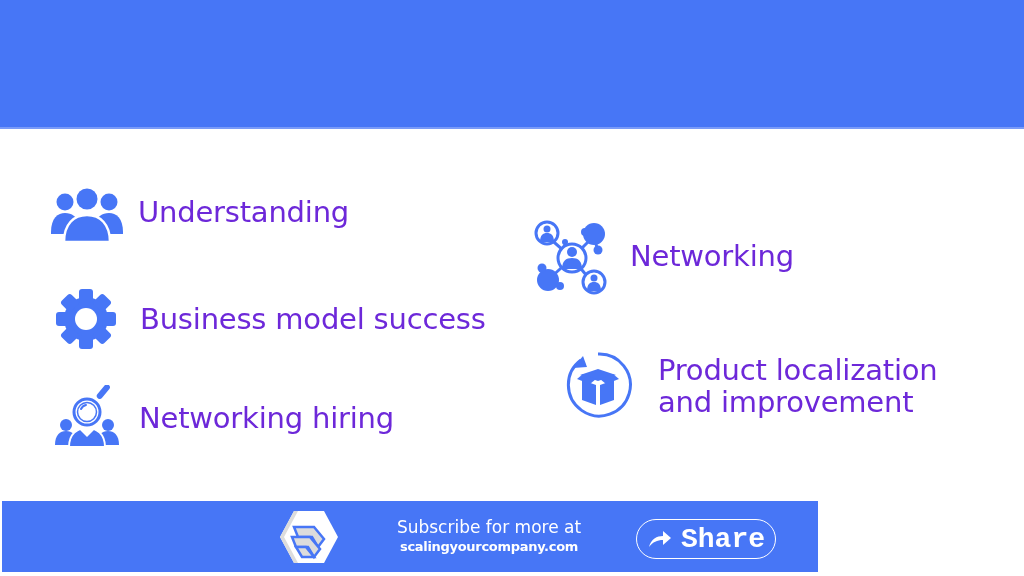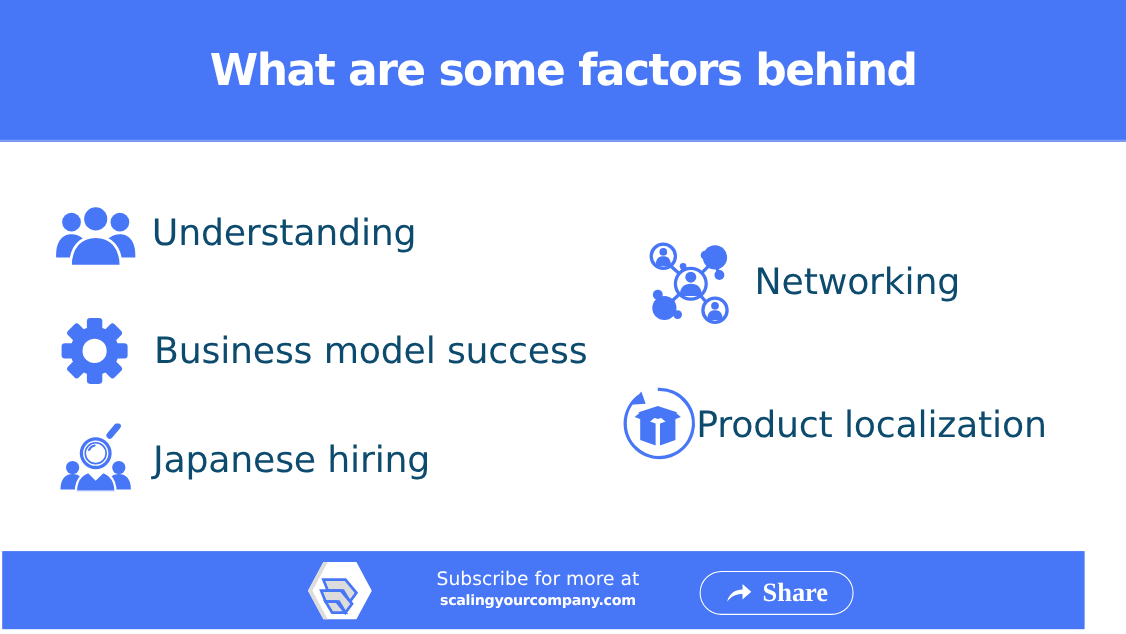--- a/index.html
+++ b/index.html
@@ -16,51 +16,50 @@
       color: #ffffff; text-align: center;
       font-family: "DejaVu Sans", sans-serif; font-weight: bold;
       font-size: 40px; line-height: 46px; letter-spacing: -1.4px;
       width: 760px;
     }
     .header-title span { display: block; }
 
     .item { position: absolute; display: flex; align-items: center; }
     .item .icon { flex: 0 0 auto; display: block; }
     .item .label {
-      color: #0c4a6e; font-family: "DejaVu Sans", sans-serif;
-      font-size: 33px; line-height: 32px; letter-spacing: -0.2px;
+      color: #6d28d9; font-family: "DejaVu Sans", sans-serif;
+      font-size: 29px; line-height: 32px; letter-spacing: -0.2px;
       white-space: nowrap;
     }
     .item .label span { display: block; }
 
     .footer {
-      position: absolute; left: 2px; top: 501px; width: 984px; height: 71px;
+      position: absolute; left: 2px; top: 501px; width: 816px; height: 71px;
       background: #4776f6;
     }
     .footer-logo { position: absolute; left: 276px; top: 8px; }
     .footer-text {
       position: absolute; left: 362px; top: 16px; width: 250px;
       color: #ffffff; text-align: center; font-family: "DejaVu Sans", sans-serif;
     }
     .footer-text .sub { display: block; font-size: 17px; line-height: 20px; }
     .footer-text .site { display: block; font-size: 13px; line-height: 20px; font-weight: bold; letter-spacing: -0.3px; }
     .share-button {
       position: absolute; left: 634px; top: 18px; width: 140px; height: 40px;
       border: 1.5px solid #ffffff; border-radius: 20px;
       display: flex; align-items: center; justify-content: center; gap: 8px;
       color: #ffffff; cursor: pointer; background: transparent;
     }
-    .share-button .share-label { font-family: Liberation Serif, serif; font-weight: bold; font-size: 24px; }
+    .share-button .share-label { font-family: Liberation Mono, monospace; font-weight: bold; font-size: 28px; }
   </style>
 </head>
 <body>
 
 <div class="header">
   <h1 class="header-title">
-    <span>What are some factors behind</span>
   </h1>
 </div>
 
 <div class="item" style="left:50px; top:188px;">
   <svg class="icon" width="74" height="56" viewBox="0 0 74 56">
     <circle cx="15" cy="14" r="8.5" fill="#4776f6"></circle>
     <circle cx="59" cy="14" r="8.5" fill="#4776f6"></circle>
     <circle cx="37" cy="11" r="10.5" fill="#4776f6"></circle>
     <path d="M1 44 C1 30 8 25 15 25 C22 25 27 29 28 34 L20 46 L1 46 Z" fill="#4776f6"></path>
     <path d="M73 44 C73 30 66 25 59 25 C52 25 47 29 46 34 L54 46 L73 46 Z" fill="#4776f6"></path>
@@ -100,25 +99,25 @@
       <path d="M44 60 C44 50 49 46 55 46 C61 46 66 50 66 60 Z"></path>
       <path d="M16 62 C16 49 24 43 34 43 C44 43 52 49 52 62 Z" stroke="#ffffff" stroke-width="2"></path>
       <path d="M26 44 L34 52 L42 44 Z" fill="#ffffff"></path>
       <rect x="47" y="-2" width="6" height="17" rx="3" transform="rotate(40 50 7)"></rect>
     </g>
     <circle cx="34" cy="27" r="13" fill="#ffffff" stroke="#4776f6" stroke-width="3"></circle>
     <circle cx="34" cy="27" r="9.5" fill="none" stroke="#4776f6" stroke-width="1.5"></circle>
     <path d="M28 24 A7 7 0 0 1 33 20" fill="none" stroke="#4776f6" stroke-width="2" stroke-linecap="round"></path>
   </svg>
   <div class="label" style="margin-left:18px; margin-top:4px;">
-    <span>Japanese hiring</span>
+    <span>Networking hiring</span>
   </div>
 </div>
 
-<div class="item" style="left:588px; top:218px;text-align:center;">
+<div class="item" style="left:532px; top:218px;text-align:center;">
   <svg class="icon" width="78" height="80" viewBox="0 0 78 80">
     <g stroke="#4776f6" stroke-width="3" fill="none">
       <line x1="15" y1="18" x2="40" y2="40"></line>
       <line x1="40" y1="40" x2="62" y2="18"></line>
       <line x1="40" y1="40" x2="60" y2="64"></line>
       <line x1="40" y1="40" x2="16" y2="62"></line>
       <line x1="30" y1="32" x2="34" y2="25"></line>
       <line x1="16" y1="62" x2="26" y2="68"></line>
       <line x1="16" y1="62" x2="10" y2="52"></line>
       <line x1="62" y1="18" x2="53" y2="14"></line>
@@ -153,22 +152,23 @@
     <path d="M18 10 A31 31 0 1 0 35 4" fill="none" stroke="#4776f6" stroke-width="3"></path>
     <path d="M10 18 L20 6 L24 17 Z" fill="#4776f6"></path>
     <g fill="#4776f6">
       <path d="M17 25 L35 19 L53 25 L35 31 Z"></path>
       <path d="M19 30 L33 35 L33 55 L19 50 Z"></path>
       <path d="M51 30 L37 35 L37 55 L51 50 Z"></path>
       <path d="M14 29 L20 24 L33 29 L27 34 Z"></path>
       <path d="M56 29 L50 24 L37 29 L43 34 Z"></path>
     </g>
   </svg>
-  <div class="label" style="margin-top:2px;">
+  <div class="label" style="margin-left:25px; margin-top:2px;">
     <span>Product localization</span>
+    <span>and improvement</span>
   </div>
 </div>
 
 <div class="footer">
   <svg class="footer-logo" width="62" height="56" viewBox="0 0 62 56">
     <path d="M16 2 L46 2 L60 28 L46 54 L16 54 L2 28 Z" fill="#ffffff"></path>
     <path d="M16 2 L20 2 L6 28 L20 54 L16 54 L2 28 Z" fill="#dcdcdc"></path>
     <path d="M16 18 L36 18 L46 30 L40 38 L34 28 L20 28 Z" fill="#dcdcdc" stroke="#4776f6" stroke-width="2.5"></path>
     <path d="M14 28 L32 28 L42 40 L36 48 L30 38 L18 38 Z" fill="#dcdcdc" stroke="#4776f6" stroke-width="2.5"></path>
     <path d="M18 38 L28 38 L36 48 L24 48 Z" fill="#dcdcdc" stroke="#4776f6" stroke-width="2.5"></path>

